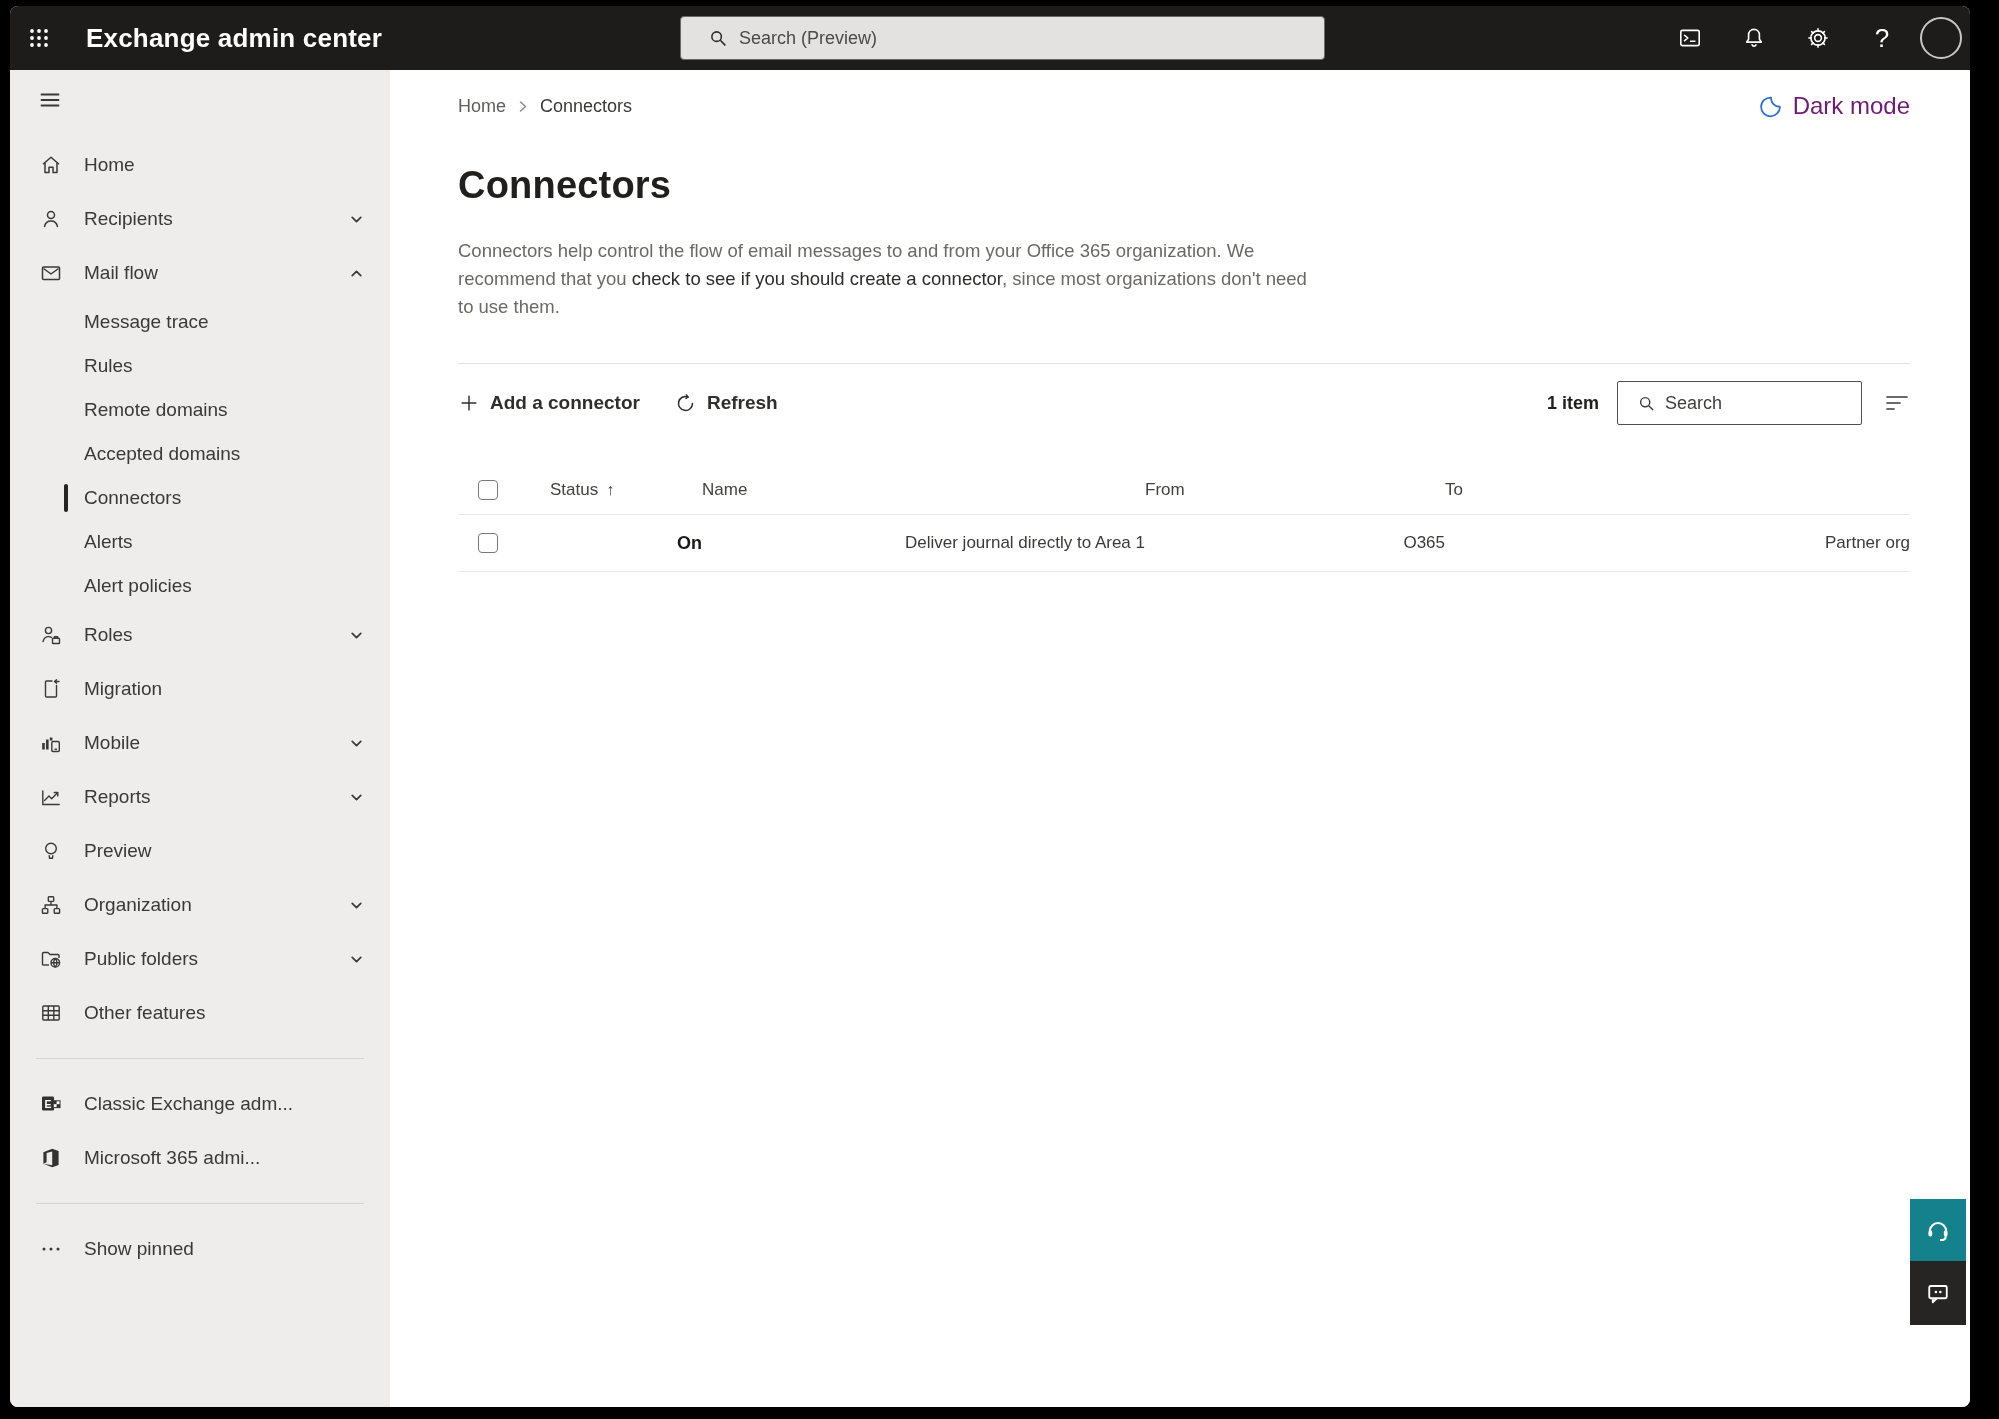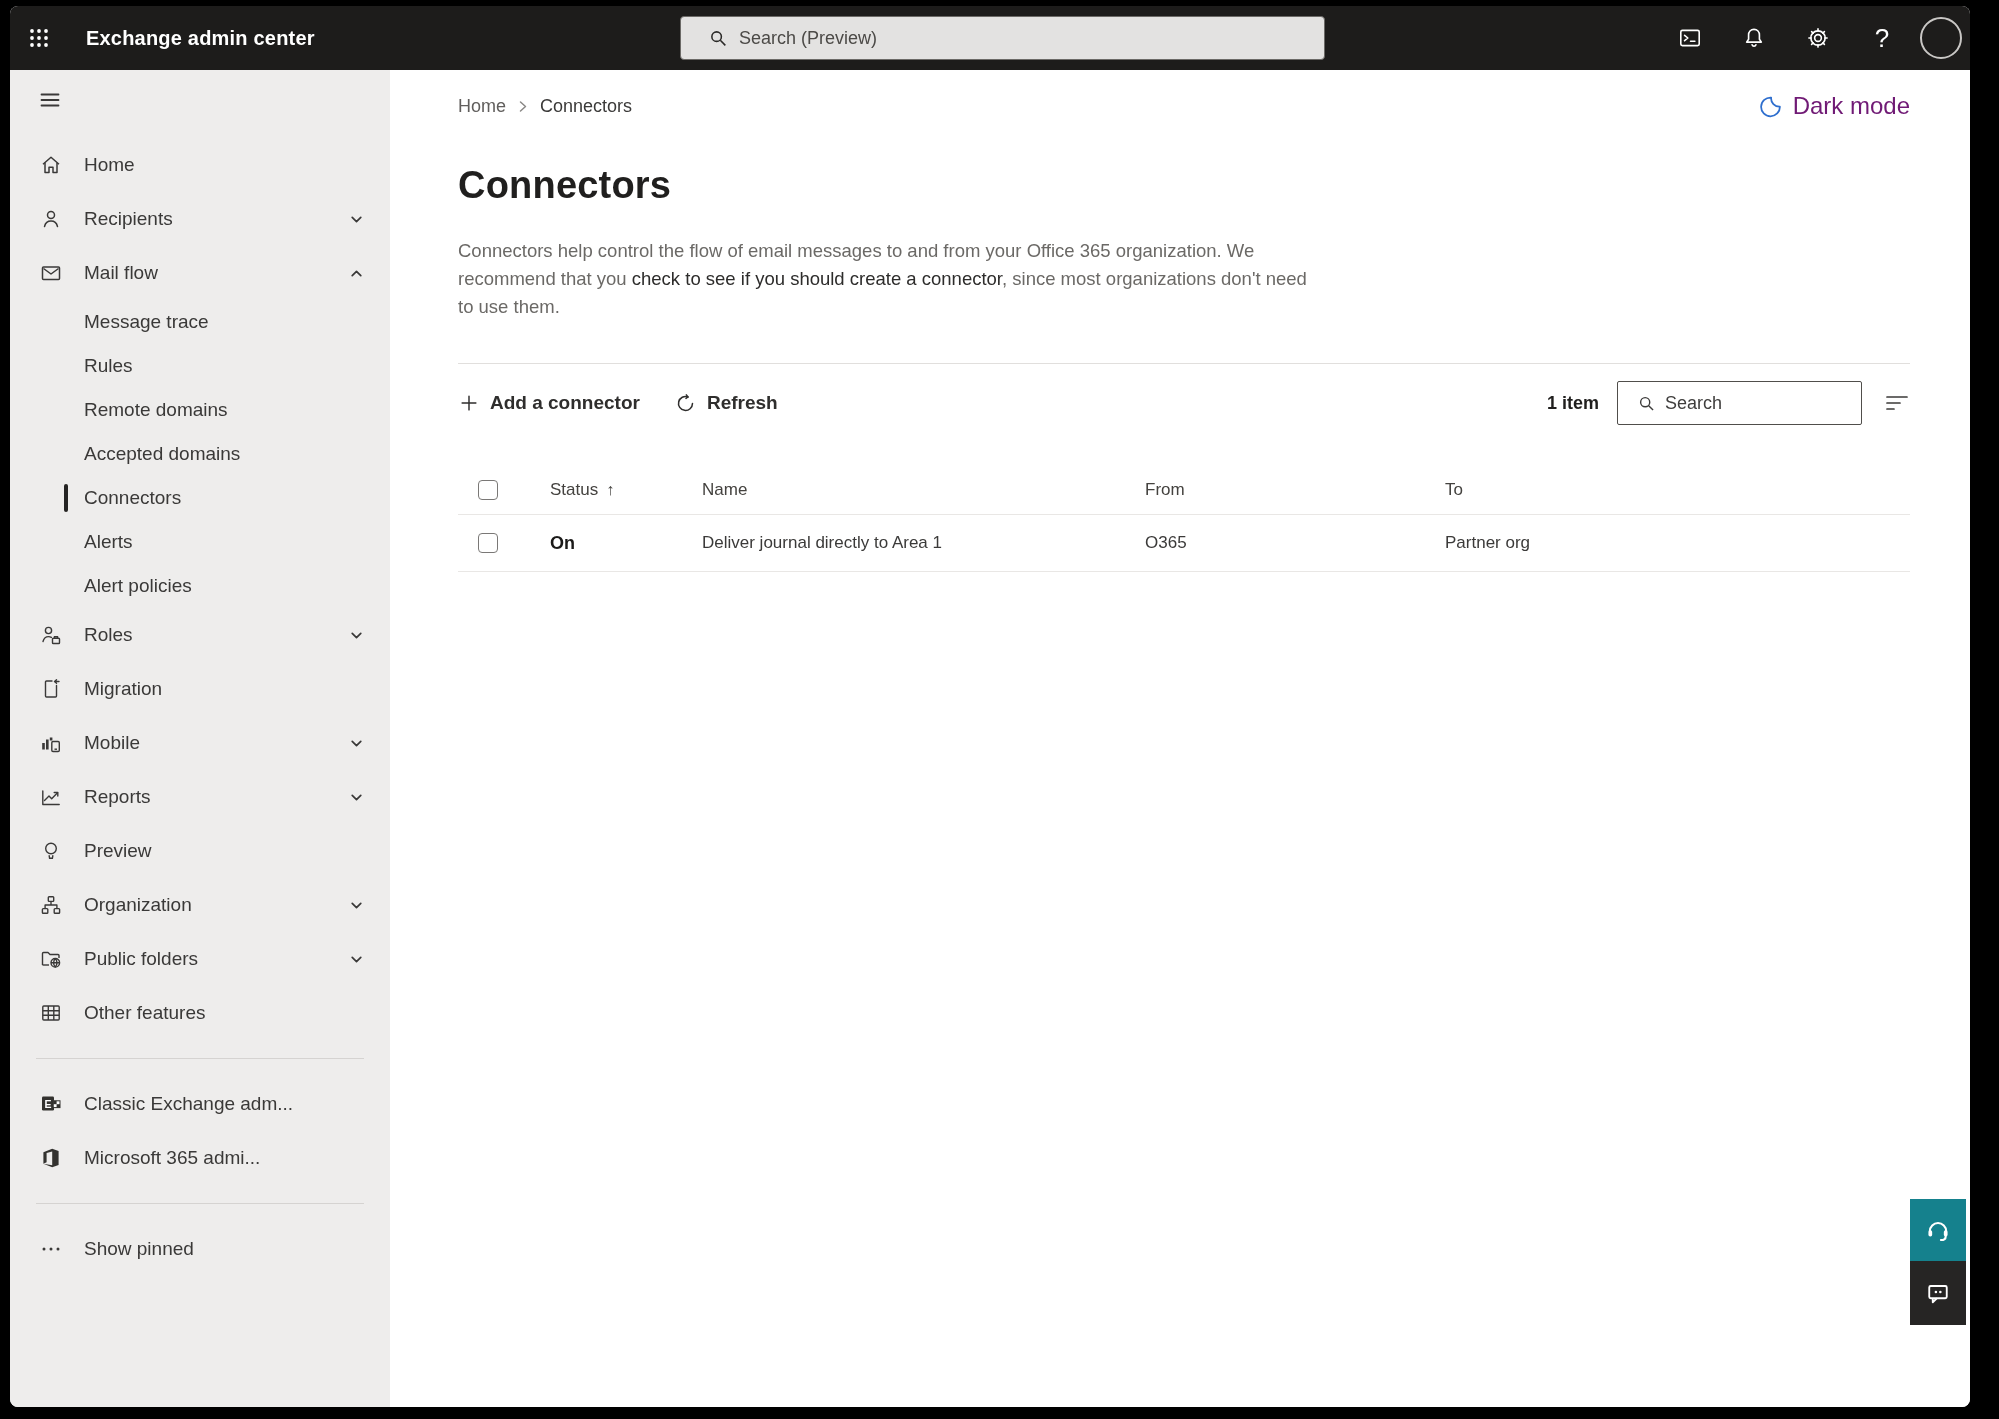--- a/index.html
+++ b/index.html
@@ -13,21 +13,21 @@
     position:relative; width:1960px; height:1401px;
     background:#fff; border-radius:8px; overflow:hidden;
   }
 
   
   .topbar {
     position:relative; height:64px; background:#1d1c1b;
     display:flex; align-items:center; color:#fff;
   }
   .waffle-btn { width:58px; height:64px; display:flex; align-items:center; justify-content:center; cursor:pointer; background:none; border:none; }
-  .app-title { font-size:20px; font-weight:700; color:#fff; margin-left:18px; letter-spacing:.2px; }
+  .app-title { font-size:26px; font-weight:700; color:#fff; margin-left:18px; letter-spacing:.2px; }
   .top-search {
     position:absolute; left:670px; top:10px; width:645px; height:44px;
     background:#e3e2e1; border:1px solid #6b6966; border-radius:4px;
     display:flex; align-items:center; padding:0 14px;
   }
   .top-search svg { flex:0 0 auto; margin:0 10px 0 12px; }
   .top-search input {
     border:none; outline:none; background:transparent; width:100%;
     font-size:18px; color:#34322f; font-family:"Liberation Sans",sans-serif;
   }
@@ -84,21 +84,21 @@
   .list-search svg { margin:0 8px; flex:0 0 auto; }
   .list-search input { border:none; outline:none; width:100%; font-size:18px; color:#3b3a39;
     font-family:"Liberation Sans",sans-serif; background:transparent; }
   .list-search input::placeholder { color:#3f3e3d; opacity:1; }
   .filter-btn { background:none; border:none; cursor:pointer; margin-left:22px; display:flex; }
 
   
   .tbl { margin-top:34px; }
   .thead, .trow { display:flex; align-items:center; padding-left:20px; }
   .thead { height:48px; font-size:17px; color:#44423f; }
-  .trow { height:58px; border-top:1px solid #e9e7e5; border-bottom:1px solid #e9e7e5; cursor:pointer; }
+  .trow { height:58px; border-top:1px solid #e9e7e5; border-bottom:1px solid #e9e7e5; cursor:pointer;text-align:right; }
   .col-cb { width:72px; display:flex; align-items:center; }
   .col-status { width:152px; }
   .col-name { width:443px; }
   .col-from { width:300px; }
   .col-to { flex:1; }
   .cb { width:20px; height:20px; border:1px solid #7a7876; border-radius:4px; background:#fff; cursor:pointer; }
   .sort { margin-left:8px; font-size:16px; color:#44423f; }
   .trow .col-status { font-size:18px; font-weight:700; color:#1b1a19; }
   .trow .col-name, .trow .col-from, .trow .col-to { font-size:17px; color:#3b3a39; }
 

